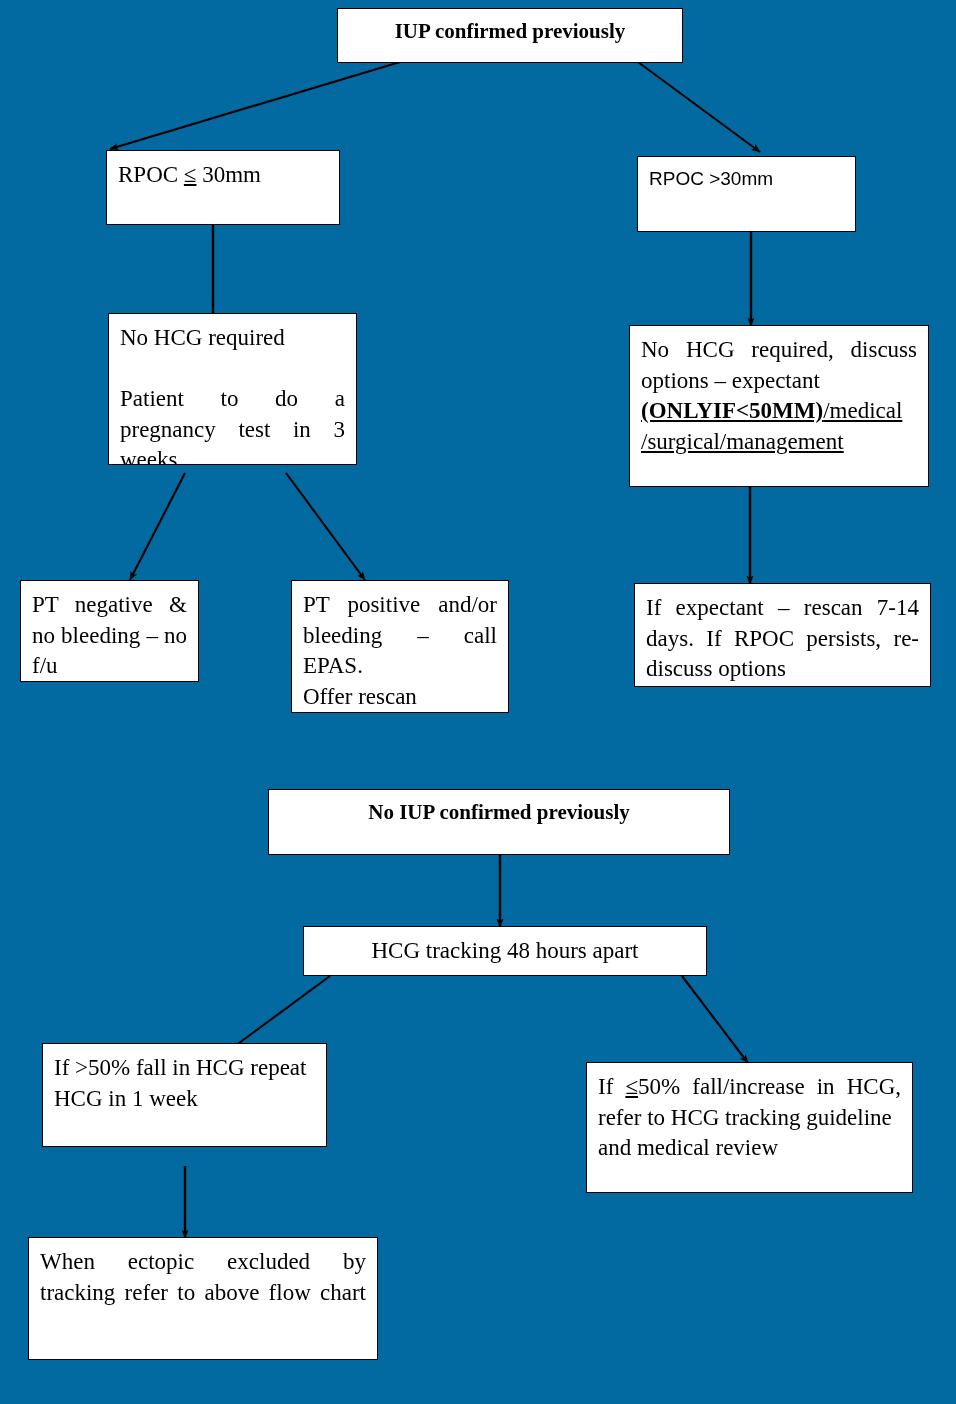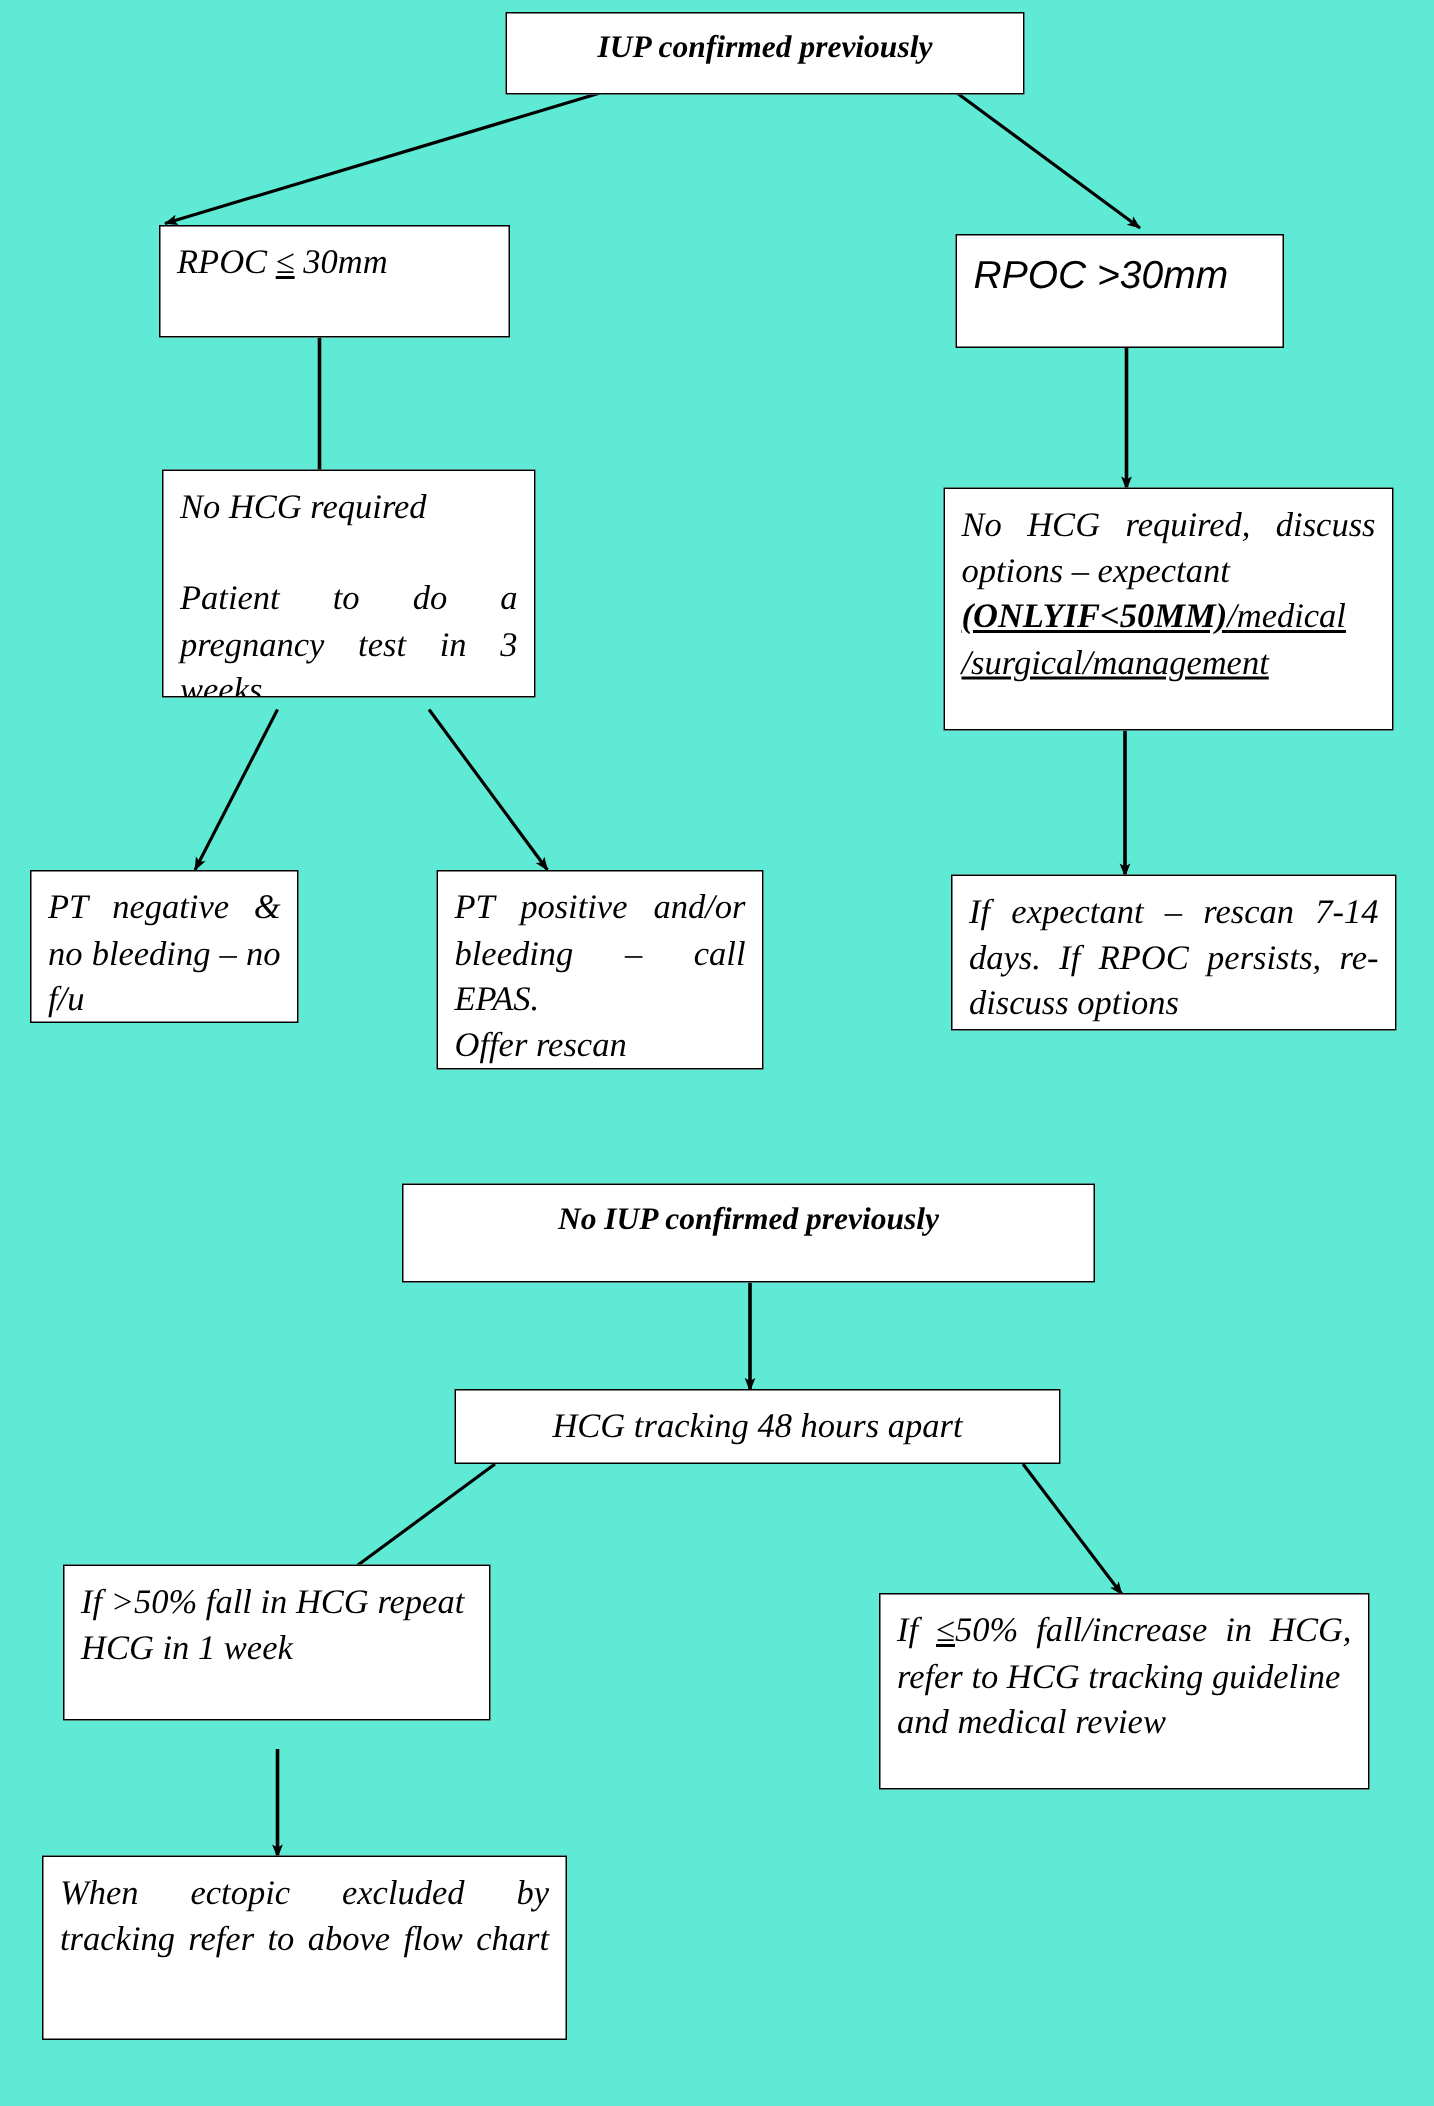--- a/index.html
+++ b/index.html
@@ -9,23 +9,22 @@
     background: #ffffff;
   }
   body {
     font-family: "Liberation Serif", "DejaVu Serif", serif;
     color: #000000;
   }
   #chart-canvas {
     position: relative;
     width: 956px;
     height: 1404px;
-    background: #5eead4;
+    background: #0369a1;
     overflow: hidden;
-    font-style: italic;
   }
   svg.connector-layer {
     position: absolute;
     left: 0;
     top: 0;
     width: 956px;
     height: 1404px;
     pointer-events: none;
   }
   .node {
@@ -52,21 +51,21 @@
     text-align: center;
     font-weight: bold;
     font-size: 21px;
   }
   .node.center-plain {
     text-align: center;
     font-weight: normal;
   }
   .node.sans {
     font-family: "Liberation Sans", "DejaVu Sans", sans-serif;
-    font-size: 26px;
+    font-size: 19px;
   }
   .gap-line {
     display: block;
     height: 1.33em;
   }
   .u-le {
     text-decoration: underline;
     text-underline-offset: 2px;
   }
   .bold-underline {

